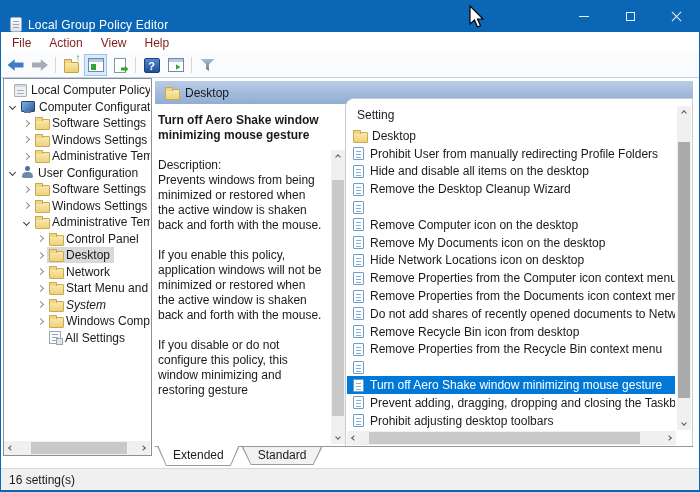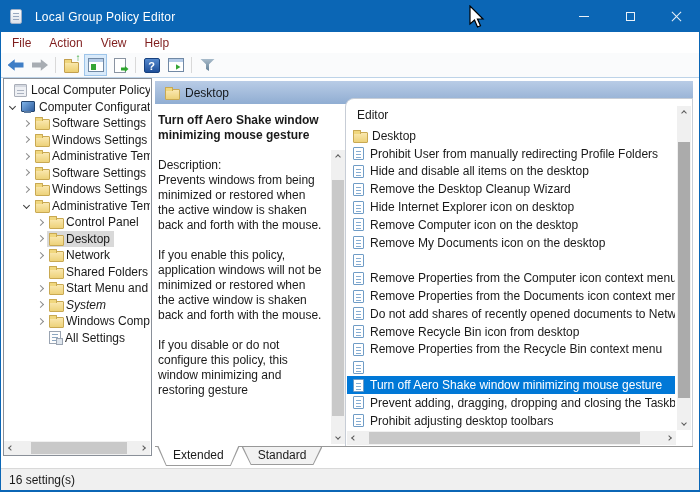--- a/index.html
+++ b/index.html
@@ -5,22 +5,22 @@
   :root{
     --accent:#0b66b5; --selection:#0078d7; --band-top:#b9cce6; --band-bottom:#90add2;
     --link:#0a5dc2; --tree-sel:#d9d9d9;
   }
   *{box-sizing:border-box;margin:0;padding:0;font-family:"Liberation Sans","DejaVu Sans",sans-serif}
   html,body{width:700px;height:492px;overflow:hidden;background:#fff}
   .window{position:relative;width:700px;height:492px;display:flex;flex-direction:column;
           border:1px solid var(--accent);border-bottom-width:2px;background:#fff}
 
   
-  .titlebar{height:31px;flex:0 0 31px;background:var(--accent);display:flex;align-items:center;
-            padding-left:9px;gap:13px;color:#fff}
+  .titlebar{height:31px;flex:0 0 31px;background:var(--accent);display:flex;align-items:flex-end;
+            padding-left:9px;gap:6px;color:#fff}
   .app-icon{width:12px;height:15px;position:relative;background:linear-gradient(#fdfdfd,#dce1ea);
             border:1px solid #9fb0c8;border-radius:2px}
   .app-icon::after{content:"";position:absolute;left:2px;right:2px;top:3px;height:8px;
             background:repeating-linear-gradient(to bottom,#98a8c0 0 1px,transparent 1px 3px)}
   .win-title{font-size:12px;letter-spacing:.2px}
   .caption{margin-left:auto;display:flex;height:31px}
   .cap{width:46px;height:31px;display:flex;align-items:center;justify-content:center}
   .g-min{width:10px;height:1px;background:#eaf1f8}
   .g-max{width:9px;height:9px;border:1px solid #eaf1f8}
   .g-close{position:relative;width:11px;height:11px}
@@ -266,20 +266,29 @@
           </div>
           <div class="tree-row" style="padding-left: 16px;">
             <span class="chev-slot">
               <i class="chev right"></i>
             </span>
             <span class="row-core">
               <span class="tico ic-folder"></span>
               <span class="tlabel">Administrative Templates</span>
             </span>
           </div>
+          <div class="tree-row" style="padding-left: 2px;">
+            <span class="chev-slot">
+              <i class="chev down"></i>
+            </span>
+            <span class="row-core">
+              <span class="tico ic-user"></span>
+              <span class="tlabel">User Configuration</span>
+            </span>
+          </div>
           <div class="tree-row" style="padding-left: 16px;">
             <span class="chev-slot">
               <i class="chev right"></i>
             </span>
             <span class="row-core">
               <span class="tico ic-folder"></span>
               <span class="tlabel">Software Settings</span>
             </span>
           </div>
           <div class="tree-row" style="padding-left: 16px;">
@@ -318,27 +327,20 @@
               <span class="tlabel">Desktop</span>
             </span>
           </div>
           <div class="tree-row" style="padding-left: 30px;">
             <span class="chev-slot">
               <i class="chev right"></i>
             </span>
             <span class="row-core">
               <span class="tico ic-folder"></span>
               <span class="tlabel">Network</span>
-            </span>
-          </div>
-          <div class="tree-row" style="padding-left: 30px;">
-            <span class="chev-slot"></span>
-            <span class="row-core">
-              <span class="tico ic-folder"></span>
-              <span class="tlabel">Shared Folders</span>
             </span>
           </div>
           <div class="tree-row" style="padding-left: 30px;">
             <span class="chev-slot">
               <i class="chev right"></i>
             </span>
             <span class="row-core">
               <span class="tico ic-folder"></span>
               <span class="tlabel">Start Menu and Taskbar</span>
             </span>
@@ -404,52 +406,52 @@
           </span>
         <div class="sb-track">
           <div class="sb-thumb" style="top:16px;bottom:14px"></div>
         </div>
         <span class="sb-btn">
             <i class="chev down"></i>
           </span>
       </div>
 
       <div class="list-panel">
-        <div class="list-header">Editor</div>
+        <div class="list-header">Setting</div>
         <div class="list-rows">
             <div class="list-row">
               <span class="ic-folder"></span>
               <span class="llabel">Desktop</span>
             </div>
             <div class="list-row">
               <span class="ic-setting"></span>
               <span class="llabel">Prohibit User from manually redirecting Profile Folders</span>
             </div>
             <div class="list-row">
               <span class="ic-setting"></span>
               <span class="llabel">Hide and disable all items on the desktop</span>
             </div>
             <div class="list-row">
               <span class="ic-setting"></span>
               <span class="llabel">Remove the Desktop Cleanup Wizard</span>
             </div>
             <div class="list-row">
               <span class="ic-setting"></span>
-              <span class="llabel">Hide Internet Explorer icon on desktop</span>
             </div>
             <div class="list-row">
               <span class="ic-setting"></span>
               <span class="llabel">Remove Computer icon on the desktop</span>
             </div>
             <div class="list-row">
               <span class="ic-setting"></span>
               <span class="llabel">Remove My Documents icon on the desktop</span>
             </div>
             <div class="list-row">
               <span class="ic-setting"></span>
+              <span class="llabel">Hide Network Locations icon on desktop</span>
             </div>
             <div class="list-row">
               <span class="ic-setting"></span>
               <span class="llabel">Remove Properties from the Computer icon context menu</span>
             </div>
             <div class="list-row">
               <span class="ic-setting"></span>
               <span class="llabel">Remove Properties from the Documents icon context menu</span>
             </div>
             <div class="list-row">

